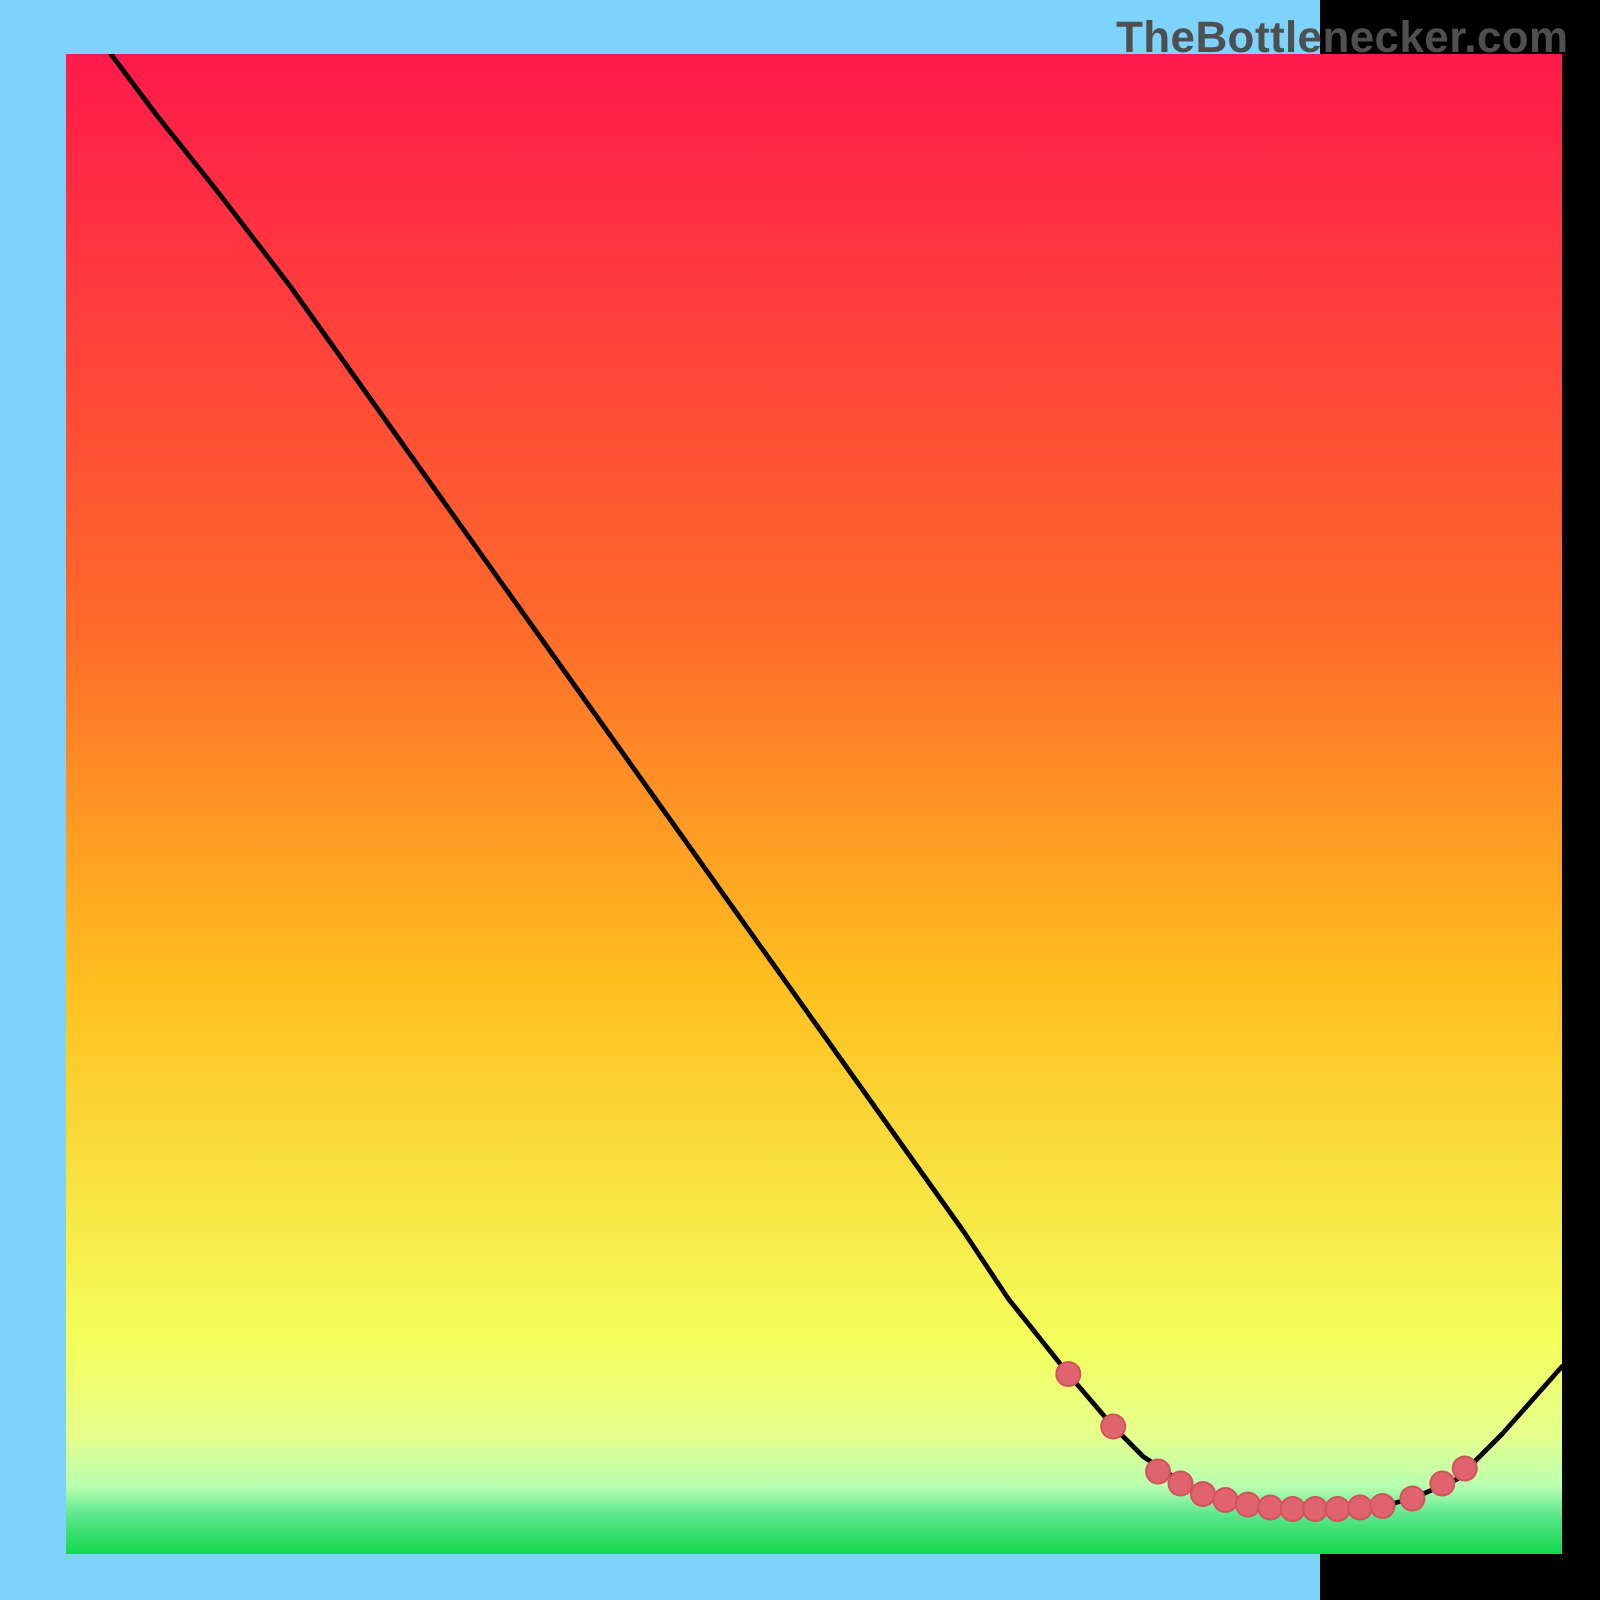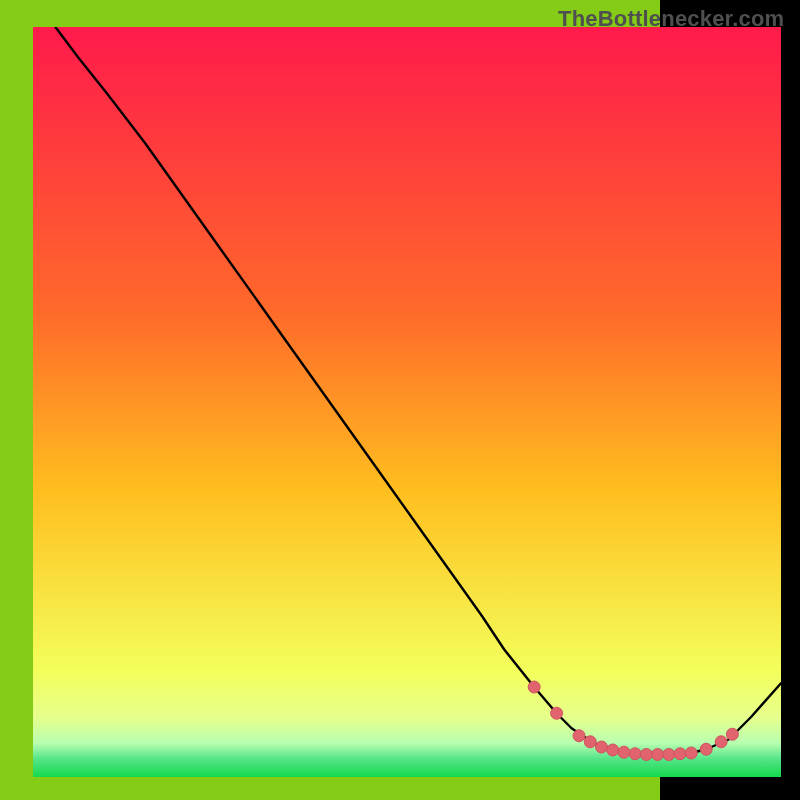--- a/index.html
+++ b/index.html
@@ -10,21 +10,21 @@
     background: #000;
     overflow: hidden;
     font-family: Arial, Helvetica, sans-serif;
   }
   .frame {
     position: absolute;
     top: 0;
     left: 0;
     width: 660px;
     height: 800px;
-    background: #84cc16;
+    background: #7dd3fc;
   }
   .plot-outer {
     position: absolute;
     box-sizing: border-box;
   }
   .plot-body {
     position: absolute;
     overflow: hidden;
   }
   .watermark {

